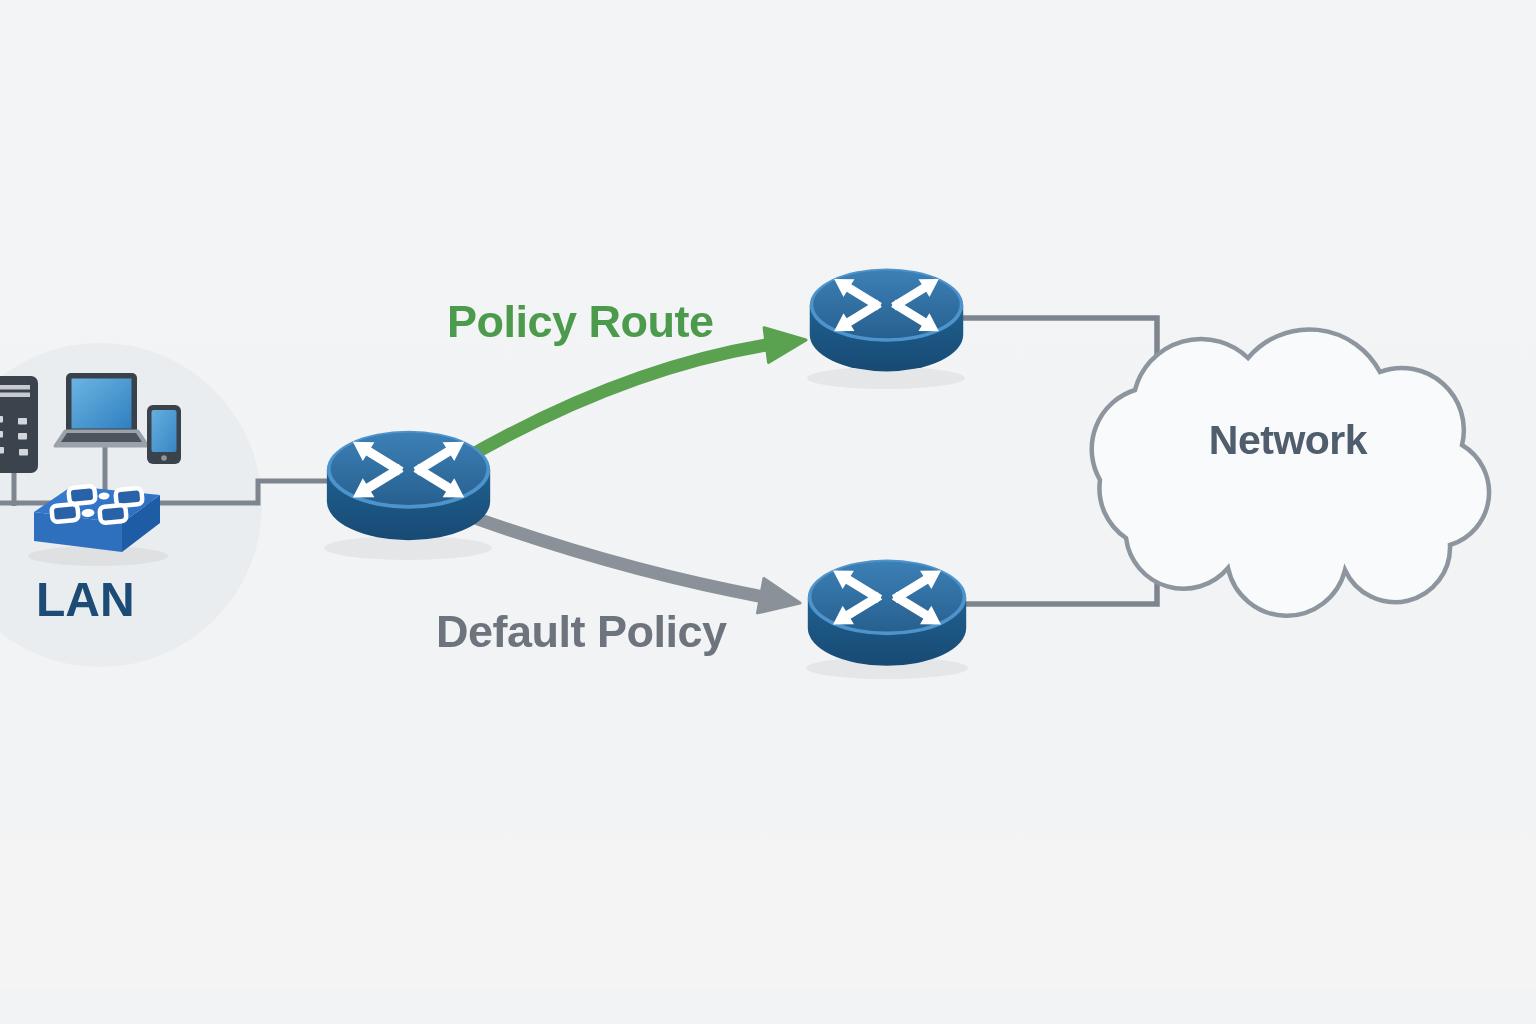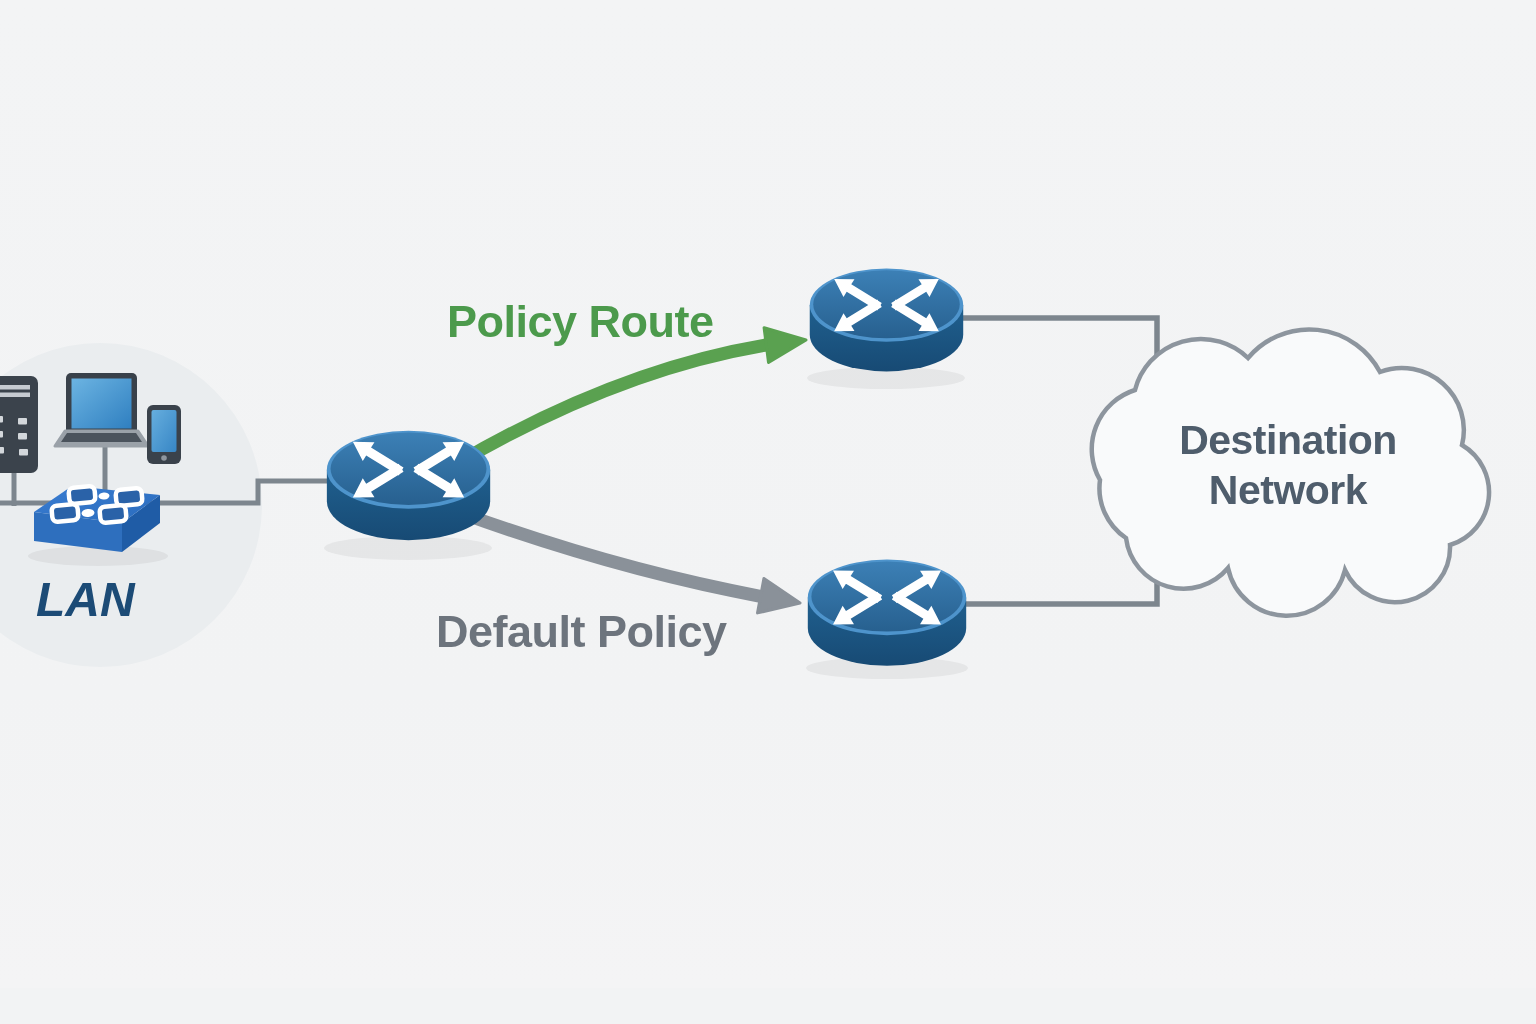--- a/index.html
+++ b/index.html
@@ -6,21 +6,21 @@
   body{
     width:1536px;height:1024px;overflow:hidden;
     background:#f2f3f4;
     font-family:"Liberation Sans", sans-serif;
   }
   .stage{position:relative;width:1536px;height:988px;background:linear-gradient(180deg,#f3f4f5 0%,#f2f3f4 70%,#f4f4f5 100%);}
   .stage svg{position:absolute;left:0;top:0;}
   .label{position:absolute;font-weight:700;letter-spacing:-0.5px;white-space:nowrap;}
   .label.policy{left:447px;top:296px;font-size:45px;color:#4c9a4c;}
   .label.default{left:436px;top:606px;font-size:45px;color:#6d747d;}
-  .label.lan{left:36px;top:572px;font-size:48px;color:#1c4b76;letter-spacing:0px;font-style:italic;}
+  .label.lan{left:36px;top:572px;font-size:48px;color:#1c4b76;letter-spacing:0px;}
   .label.dest{
     left:1118px;top:415px;width:340px;text-align:center;
     font-size:41px;line-height:50px;color:#4f5d6c;white-space:normal;letter-spacing:-0.5px;
   }
 </style>
 </head>
 <body>
 
 <div class="stage">
 
@@ -141,17 +141,16 @@
     </g>
     <g transform="translate(806,556) scale(0.9)">
       <use href="#router" width="180" height="124"></use>
     </g>
   </svg>
 
   <div class="label policy">Policy Route</div>
   <div class="label default">Default Policy</div>
   <div class="label lan">LAN</div>
   <div class="label dest">
-    <div>Destination</div>
     <div>Network</div>
   </div>
 
 </div>
 
 </body></html>

